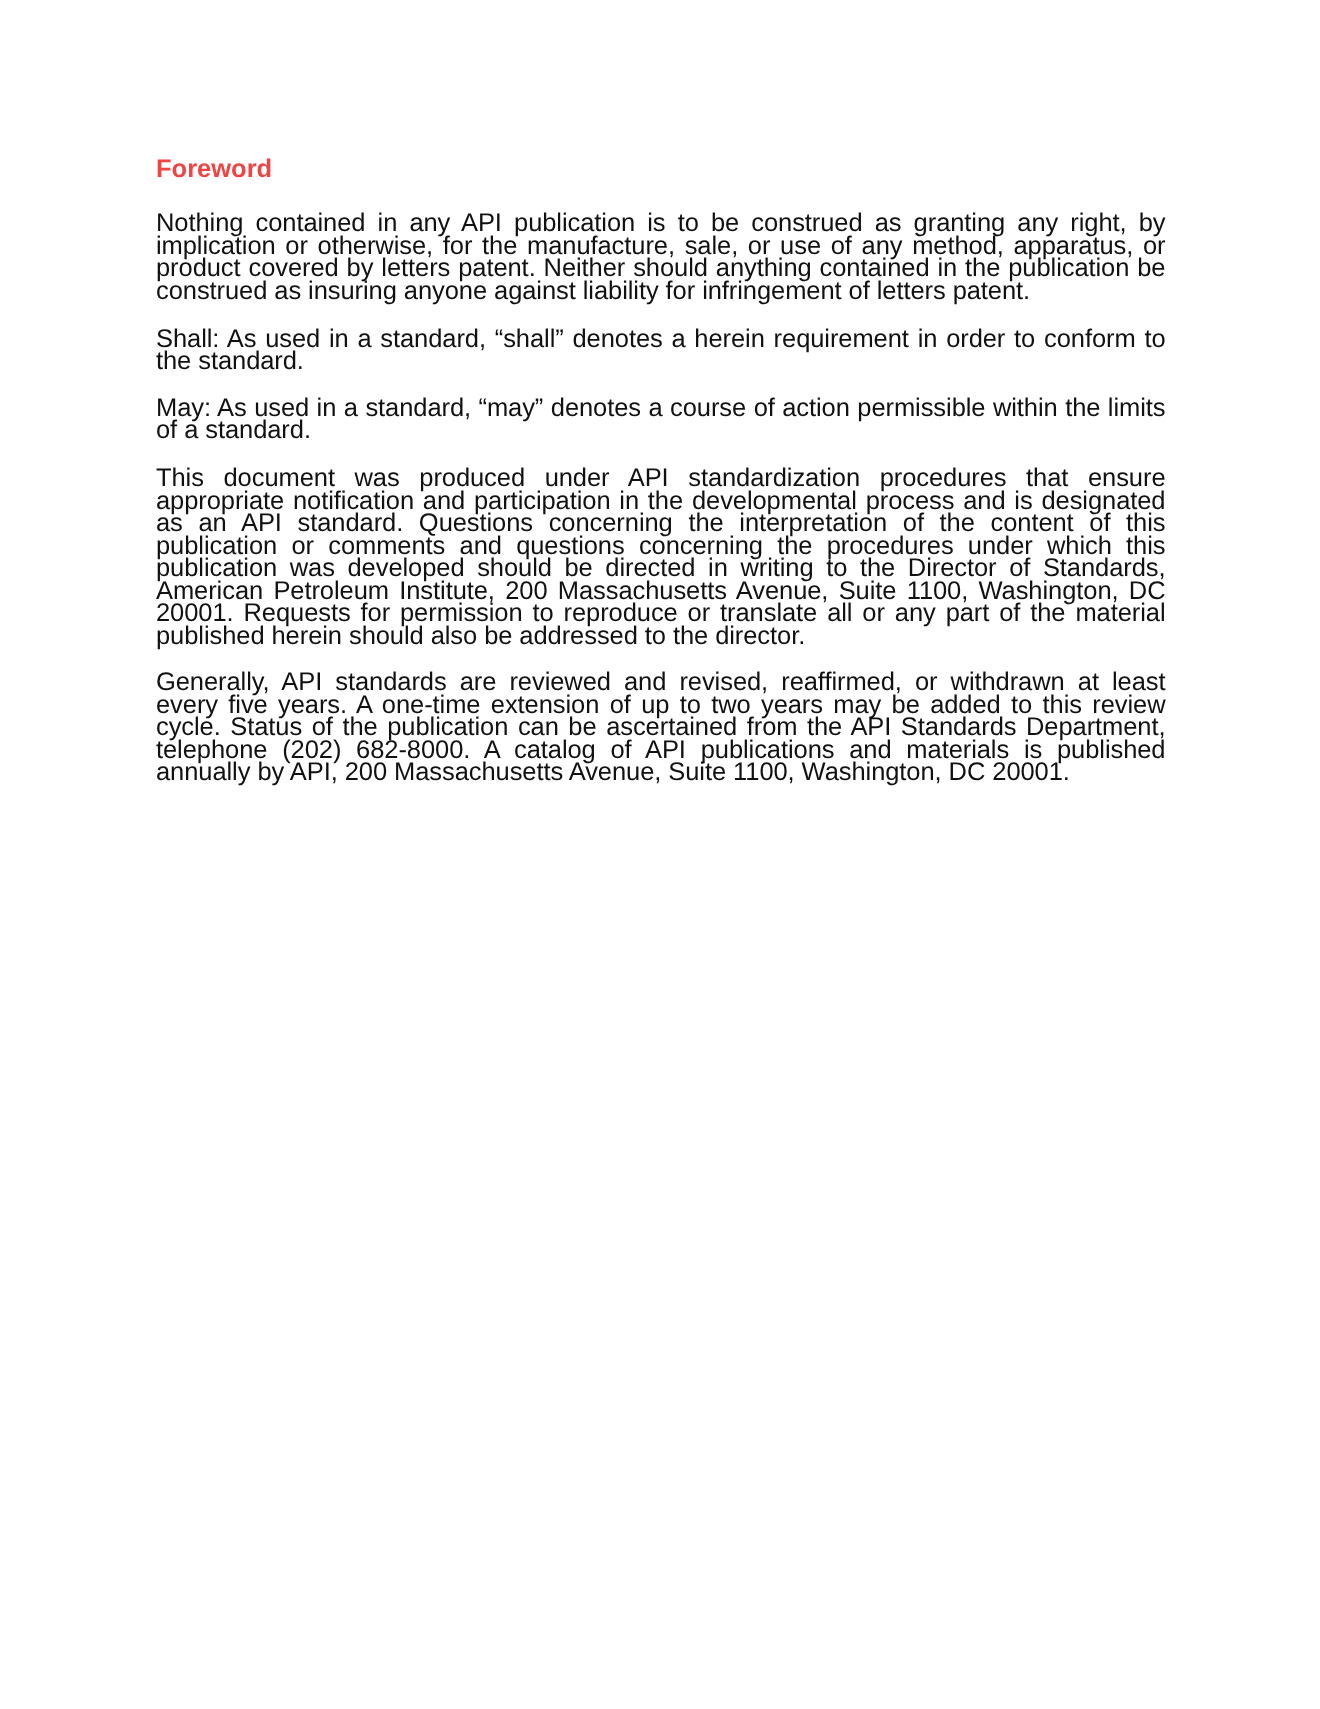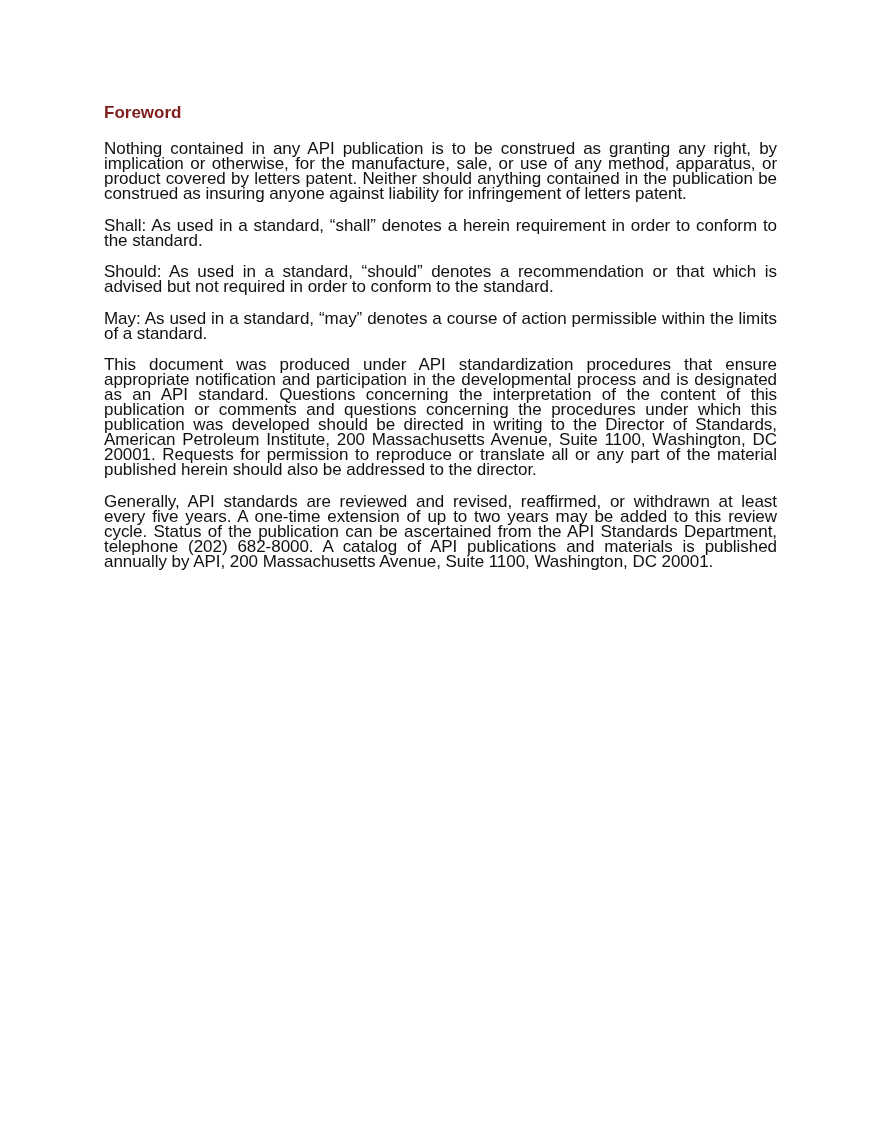--- a/index.html
+++ b/index.html
@@ -20,34 +20,33 @@
       left: 104px;
       top: 103px;
       width: 673px;
     }
     .heading {
       font-family: "Liberation Sans", sans-serif;
       font-weight: bold;
       font-size: 17px;
       line-height: 20px;
       margin: 0 0 18px 0;
-      color: #7f1d1d;
+      color: #ef4444;
     }
     .para {
       font-size: 17px;
       line-height: 15px;
       text-align: justify;
       margin: 0 0 16.6px 0;
       letter-spacing: -0.05px;
     }
   </style>
 </head>
 <body>
 
 <div class="page">
   <h1 class="heading">Foreword</h1>
   <p class="para">Nothing contained in any API publication is to be construed as granting any right, by implication or otherwise, for the manufacture, sale, or use of any method, apparatus, or product covered by letters patent. Neither should anything contained in the publication be construed as insuring anyone against liability for infringement of letters patent.</p>
   <p class="para">Shall: As used in a standard, “shall” denotes a herein requirement in order to conform to the standard.</p>
-  <p class="para">Should: As used in a standard, “should” denotes a recommendation or that which is advised but not required in order to conform to the standard.</p>
   <p class="para">May: As used in a standard, “may” denotes a course of action permissible within the limits of a standard.</p>
   <p class="para">This document was produced under API standardization procedures that ensure appropriate notification and participation in the developmental process and is designated as an API standard. Questions concerning the interpretation of the content of this publication or comments and questions concerning the procedures under which this publication was developed should be directed in writing to the Director of Standards, American Petroleum Institute, 200 Massachusetts Avenue, Suite 1100, Washington, DC 20001. Requests for permission to reproduce or translate all or any part of the material published herein should also be addressed to the director.</p>
   <p class="para">Generally, API standards are reviewed and revised, reaffirmed, or withdrawn at least every five years. A one-time extension of up to two years may be added to this review cycle. Status of the publication can be ascertained from the API Standards Department, telephone (202) 682-8000. A catalog of API publications and materials is published annually by API, 200 Massachusetts Avenue, Suite 1100, Washington, DC 20001.</p>
 </div>
 
 </body></html>

